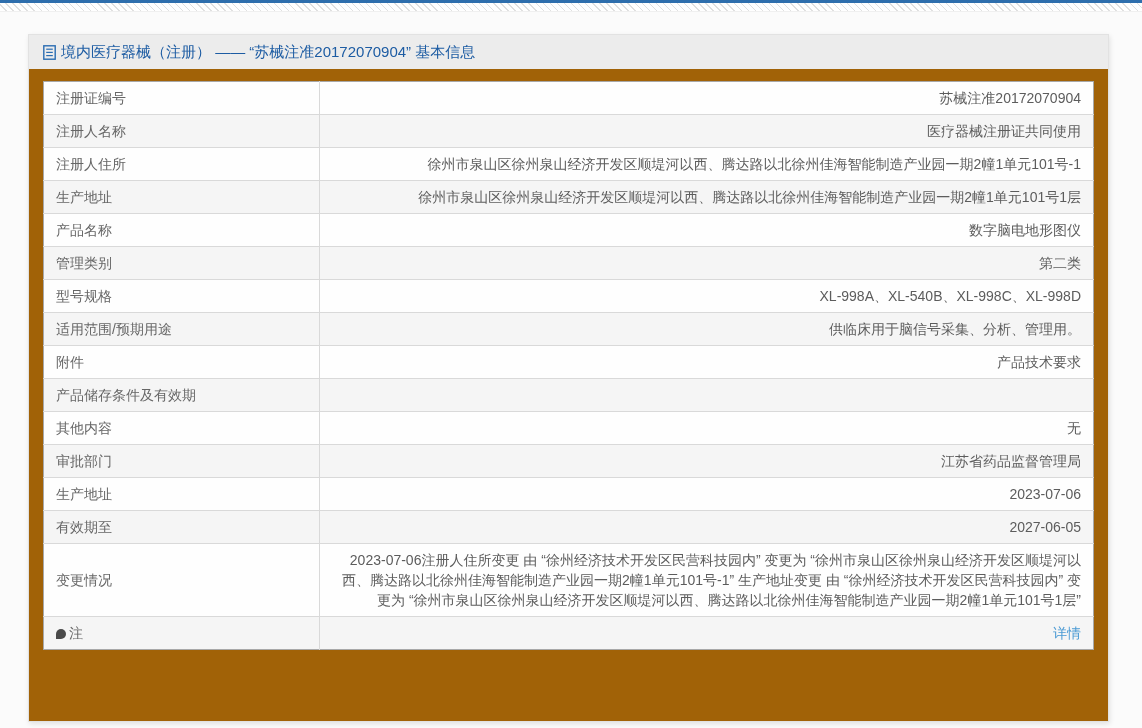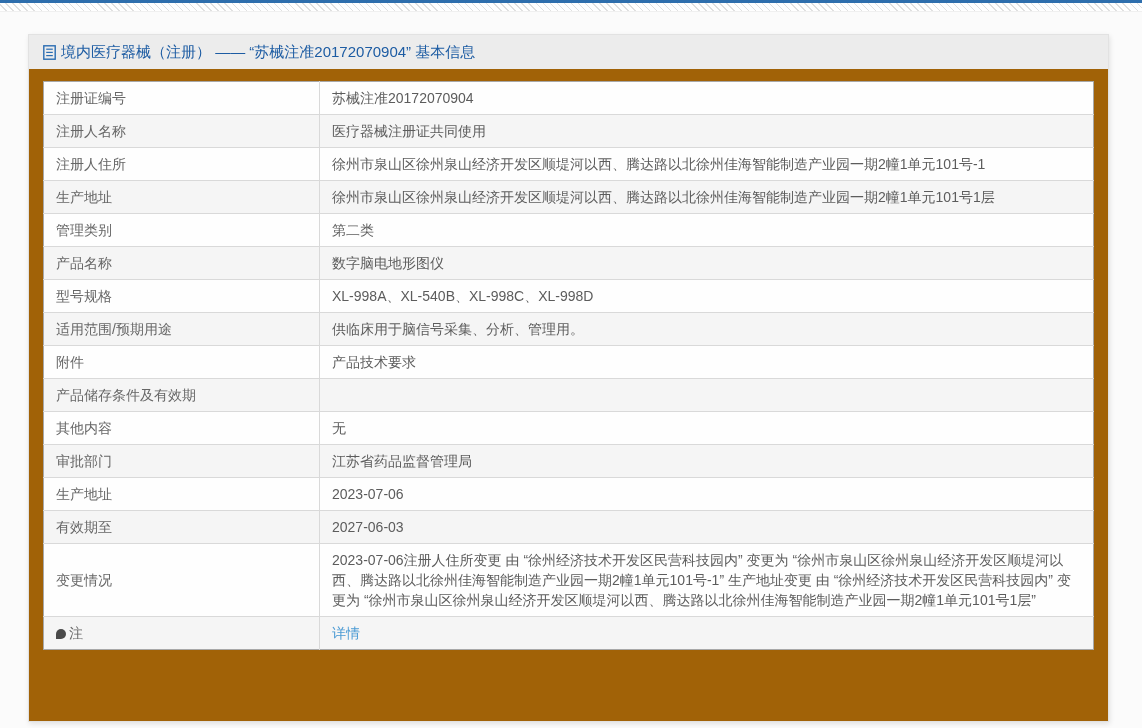--- a/index.html
+++ b/index.html
@@ -60,21 +60,21 @@
     border-bottom: 1px solid #d9d9d9;
     padding: 6px 12px;
     line-height: 20px;
     vertical-align: middle;
   }
   .info-table td.label-cell {
     width: 276px;
     color: #666666;
     border-right: 1px solid #d9d9d9;
   }
-  .info-table td.value-cell { text-align: left; color: #5c5c5c; }
+  .info-table td.value-cell { text-align: right; color: #5c5c5c; }
   .info-table tr:last-child td { border-bottom: none; }
 
   a.detail-link {
     color: #4a9ad4;
     text-decoration: none;
     cursor: pointer;
   }
   .note-icon {
     display: inline-block;
     width: 10px; height: 10px;
@@ -114,26 +114,26 @@
         </tr>
         <tr>
           <td class="label-cell">注册人住所</td>
           <td class="value-cell">徐州市泉山区徐州泉山经济开发区顺堤河以西、腾达路以北徐州佳海智能制造产业园一期2幢1单元101号-1</td>
         </tr>
         <tr>
           <td class="label-cell">生产地址</td>
           <td class="value-cell">徐州市泉山区徐州泉山经济开发区顺堤河以西、腾达路以北徐州佳海智能制造产业园一期2幢1单元101号1层</td>
         </tr>
         <tr>
+          <td class="label-cell">产品名称</td>
+          <td class="value-cell">数字脑电地形图仪</td>
+        </tr>
+        <tr>
           <td class="label-cell">管理类别</td>
           <td class="value-cell">第二类</td>
-        </tr>
-        <tr>
-          <td class="label-cell">产品名称</td>
-          <td class="value-cell">数字脑电地形图仪</td>
         </tr>
         <tr>
           <td class="label-cell">型号规格</td>
           <td class="value-cell">XL-998A、XL-540B、XL-998C、XL-998D</td>
         </tr>
         <tr>
           <td class="label-cell">适用范围/预期用途</td>
           <td class="value-cell">供临床用于脑信号采集、分析、管理用。</td>
         </tr>
         <tr>
@@ -151,21 +151,21 @@
         <tr>
           <td class="label-cell">审批部门</td>
           <td class="value-cell">江苏省药品监督管理局</td>
         </tr>
         <tr>
           <td class="label-cell">生产地址</td>
           <td class="value-cell">2023-07-06</td>
         </tr>
         <tr>
           <td class="label-cell">有效期至</td>
-          <td class="value-cell">2027-06-03</td>
+          <td class="value-cell">2027-06-05</td>
         </tr>
         <tr>
           <td class="label-cell">变更情况</td>
           <td class="value-cell">2023-07-06注册人住所变更 由 “徐州经济技术开发区民营科技园内” 变更为 “徐州市泉山区徐州泉山经济开发区顺堤河以西、腾达路以北徐州佳海智能制造产业园一期2幢1单元101号-1” 生产地址变更 由 “徐州经济技术开发区民营科技园内” 变更为 “徐州市泉山区徐州泉山经济开发区顺堤河以西、腾达路以北徐州佳海智能制造产业园一期2幢1单元101号1层”</td>
         </tr>
         <tr>
           <td class="label-cell">
             <span class="note-icon"></span><span>注</span>
           </td>
           <td class="value-cell">

